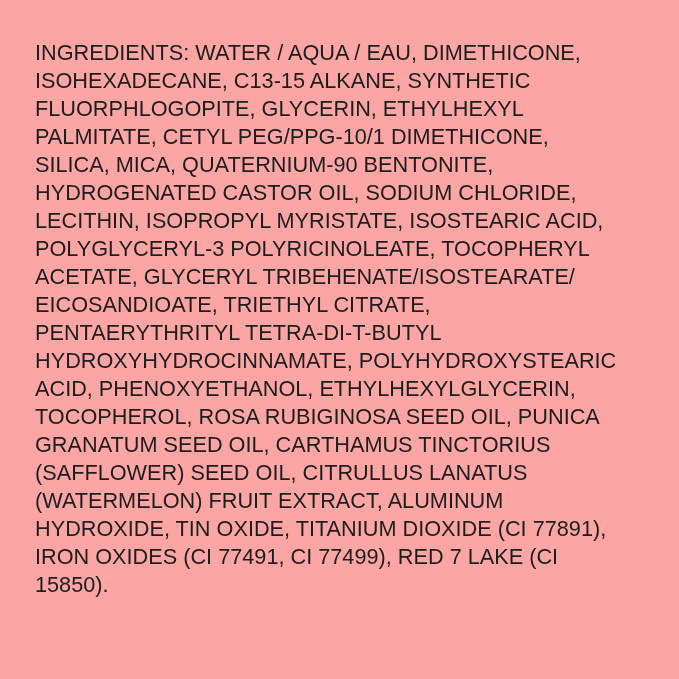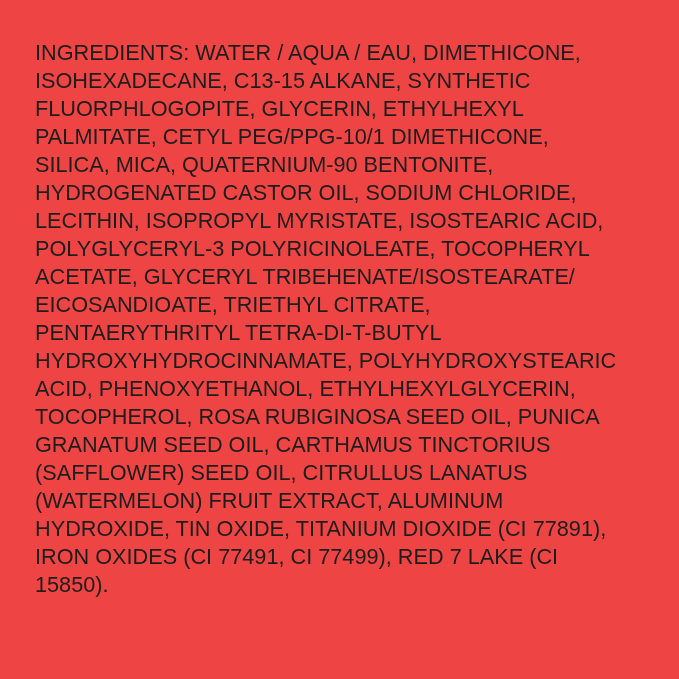--- a/index.html
+++ b/index.html
@@ -10,21 +10,21 @@
     width: 679px;
     height: 679px;
     background: #ffffff;
     overflow: hidden;
     position: relative;
     font-family: "Liberation Sans", sans-serif;
   }
   .ingredients-page {
     position: absolute;
     inset: 0;
-    background: #ef4444;
+    background: #fca5a5;
   }
   .ingredients-text {
     position: absolute;
     left: 35px;
     top: 39px;
     margin: 0;
     color: #1d1d1d;
     font-family: "Liberation Sans", sans-serif;
     font-size: 21.7px;
     font-weight: 400;

